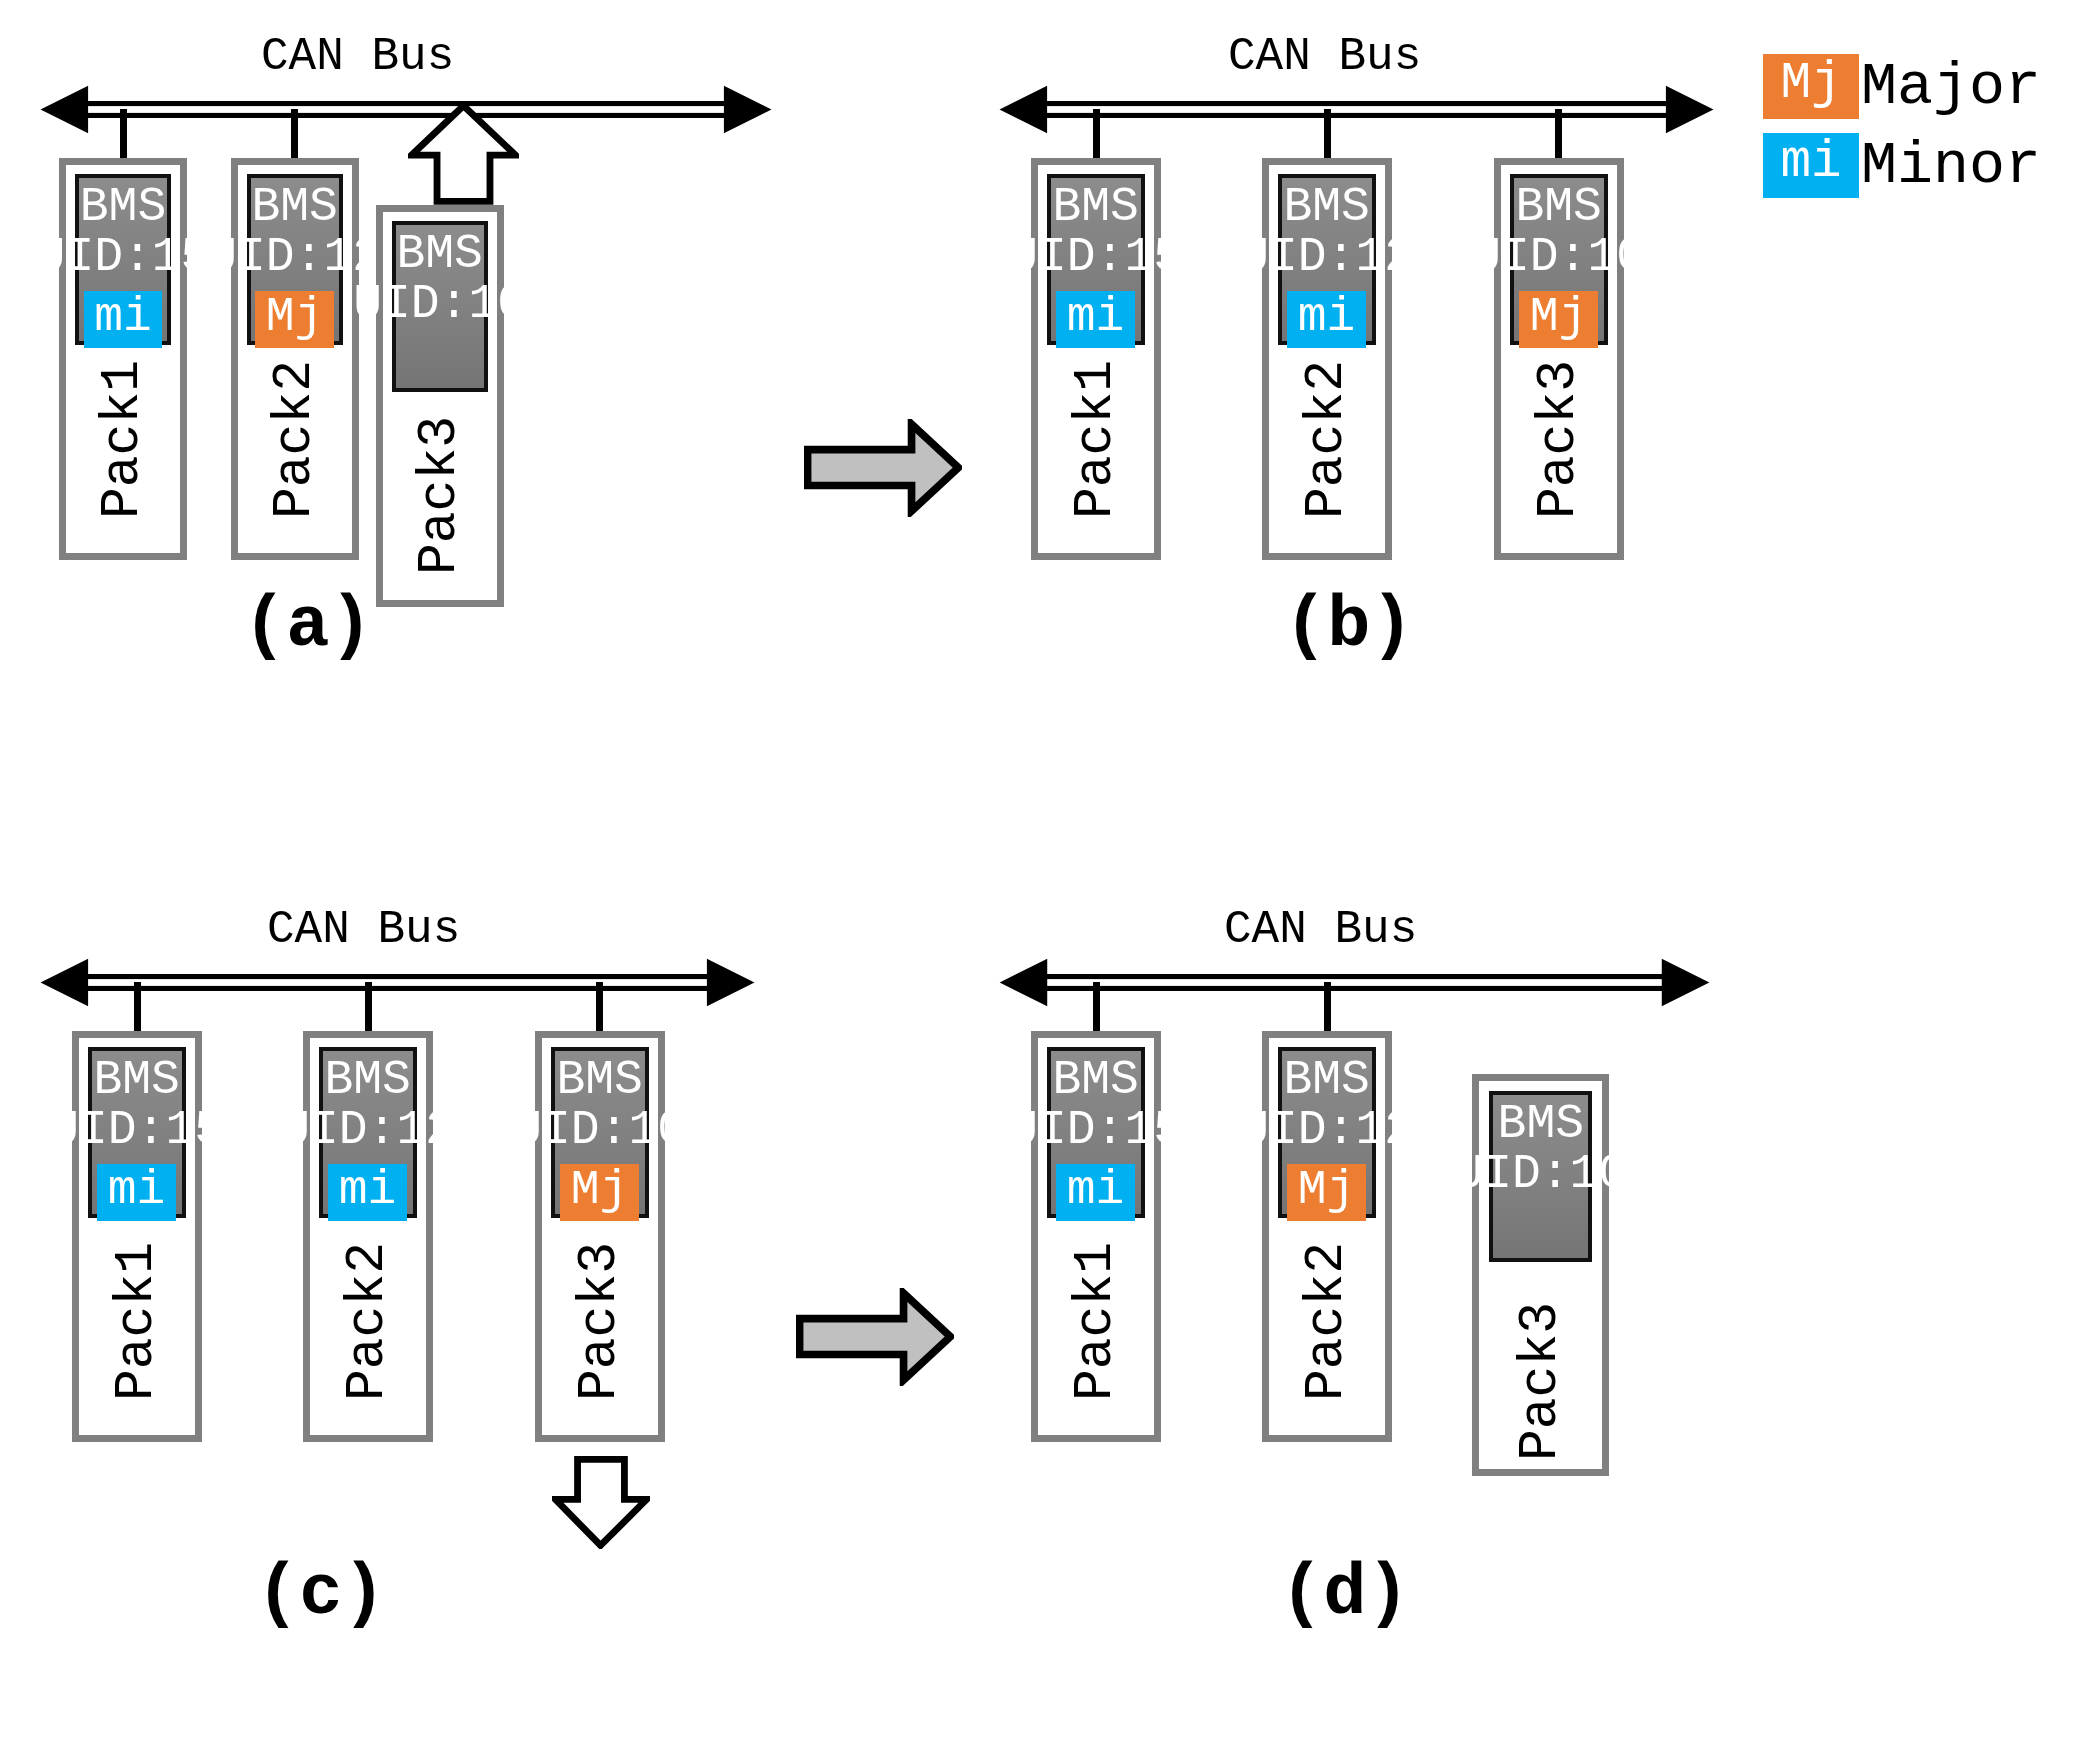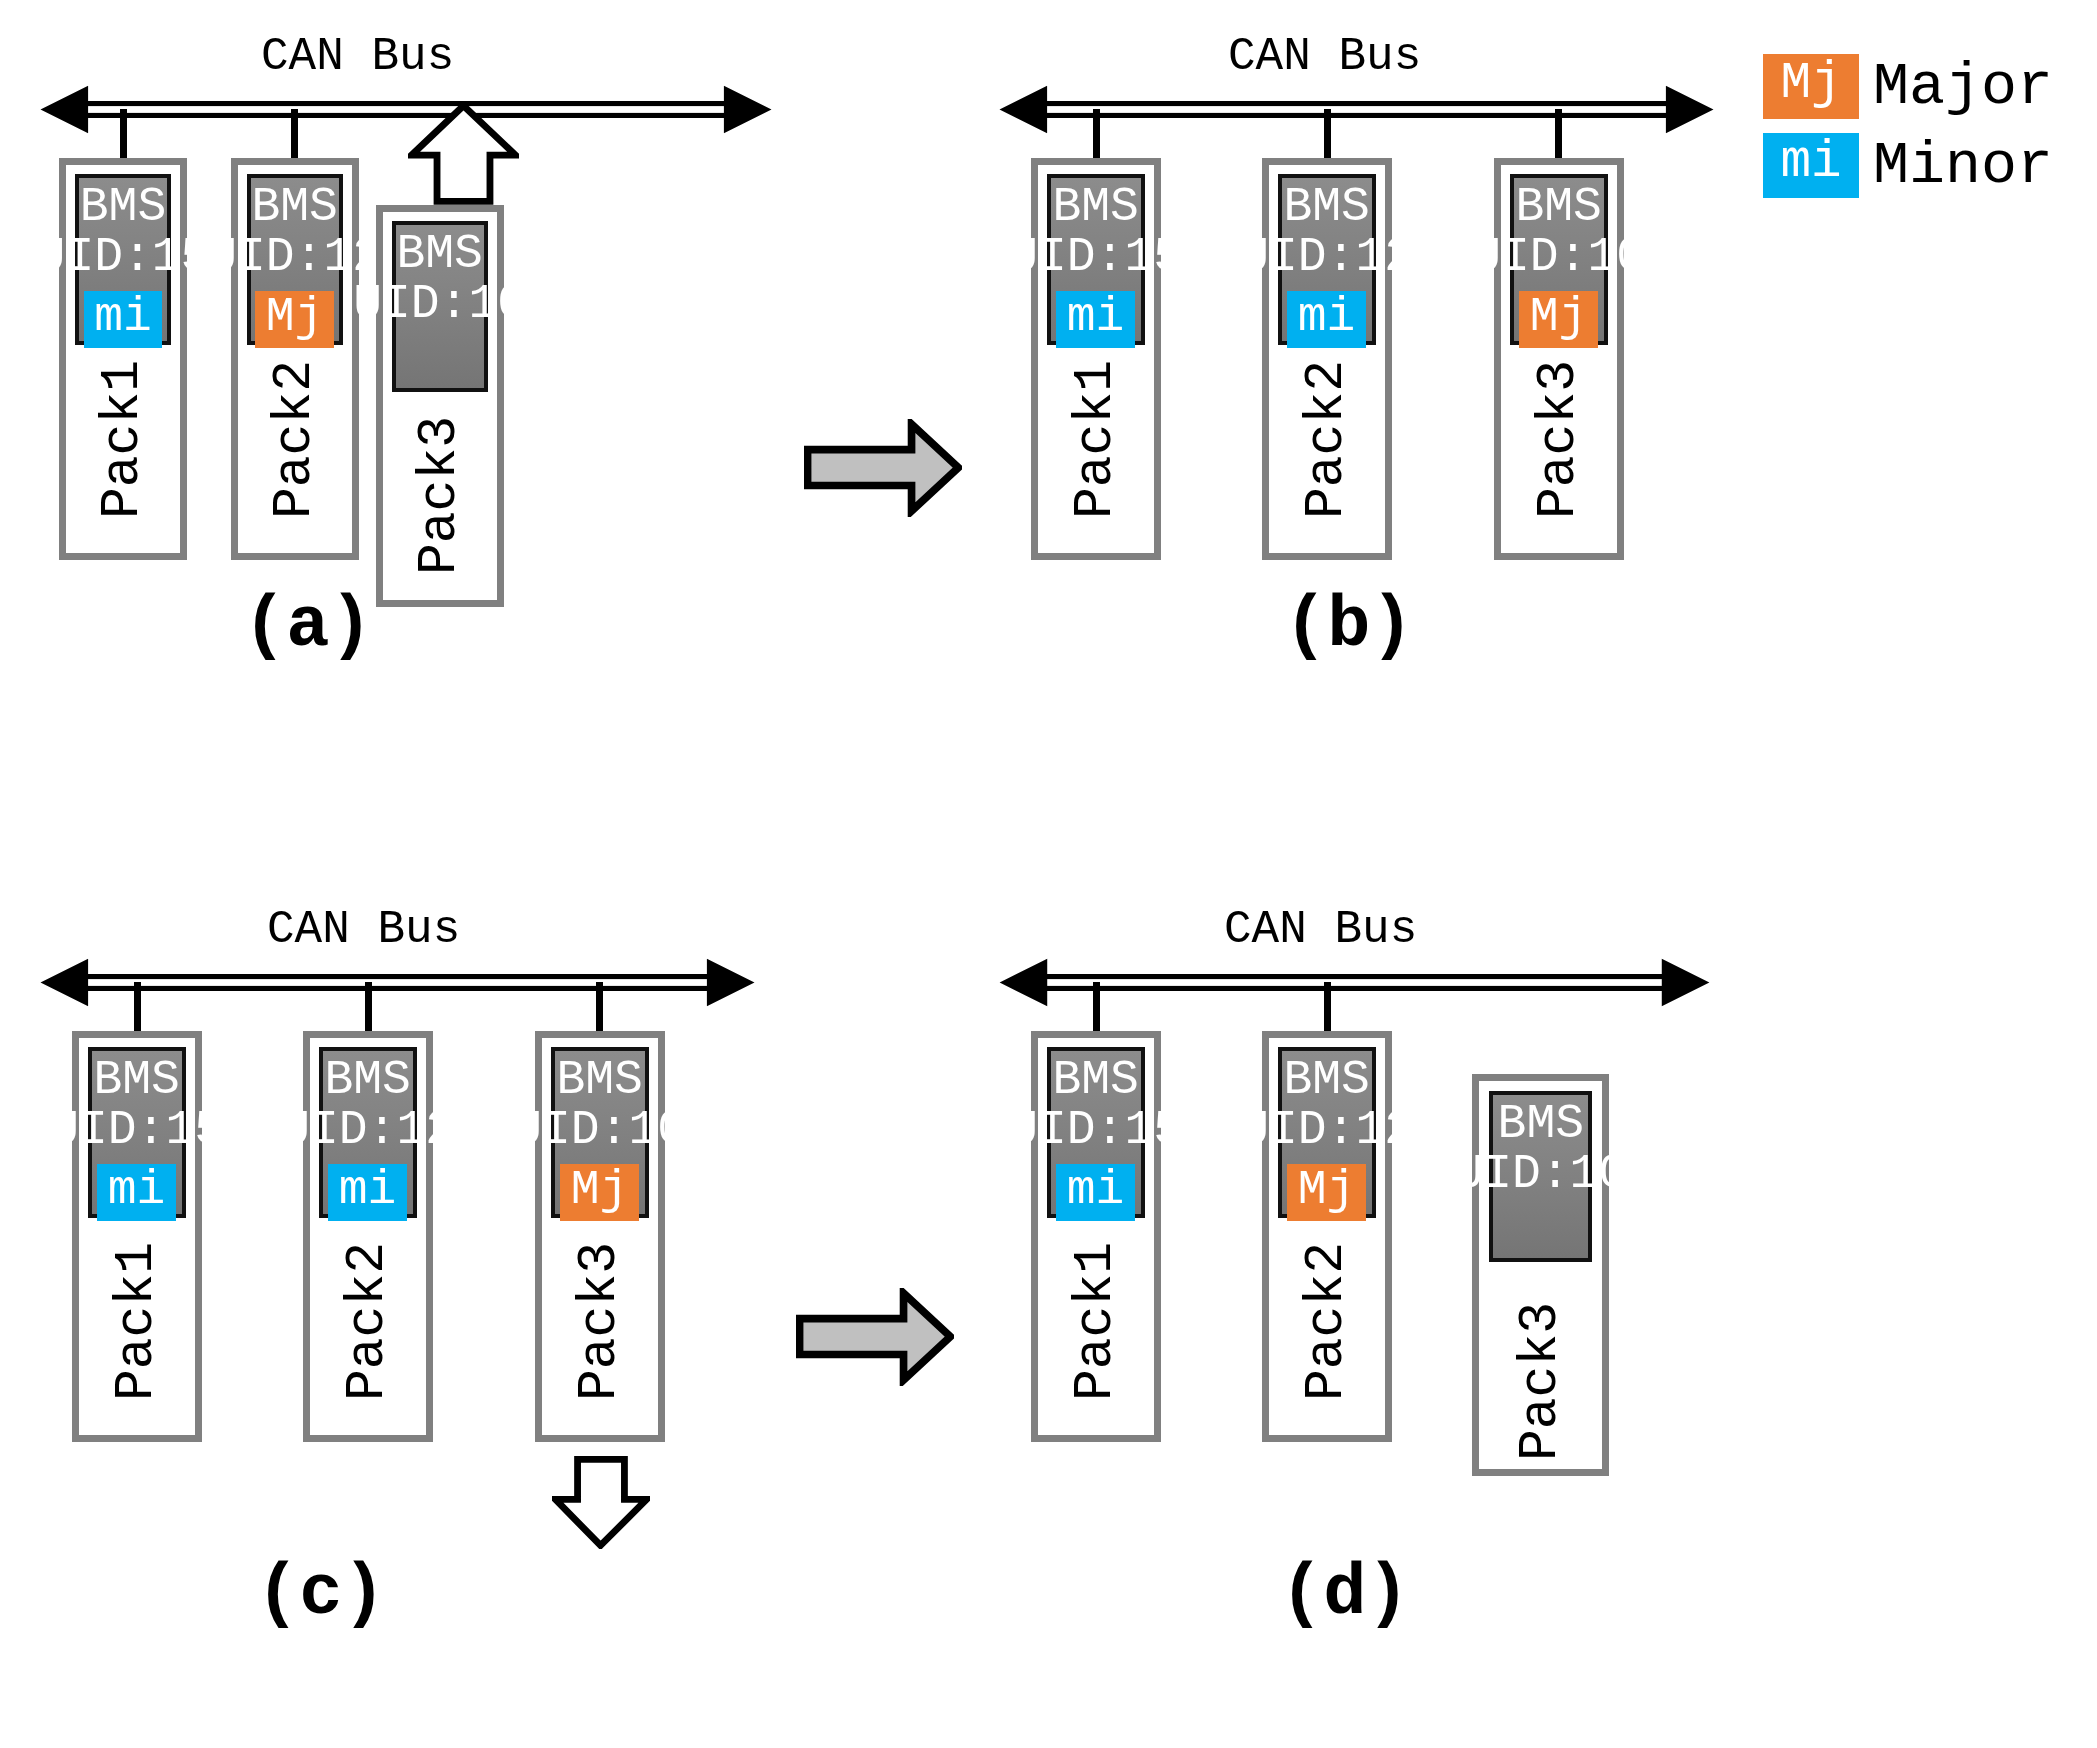--- a/index.html
+++ b/index.html
@@ -147,21 +147,21 @@
     line-height: 1.0;
     color: #ffffff;
     padding: 3.4px 0 10.3px 0;
   }
   .legend-chip.major { background: #ED7D31; }
   .legend-chip.minor { background: #00B0F0; }
   .legend-text {
     font-size: 60px;
     line-height: 1;
     color: #000000;
-    margin-left: 14px;
+    margin-left: 2px;
     white-space: nowrap;
   }
 </style>
 </head>
 <body>
 
 <div class="stage">
 
   <div class="panel" id="panel-a">
 

